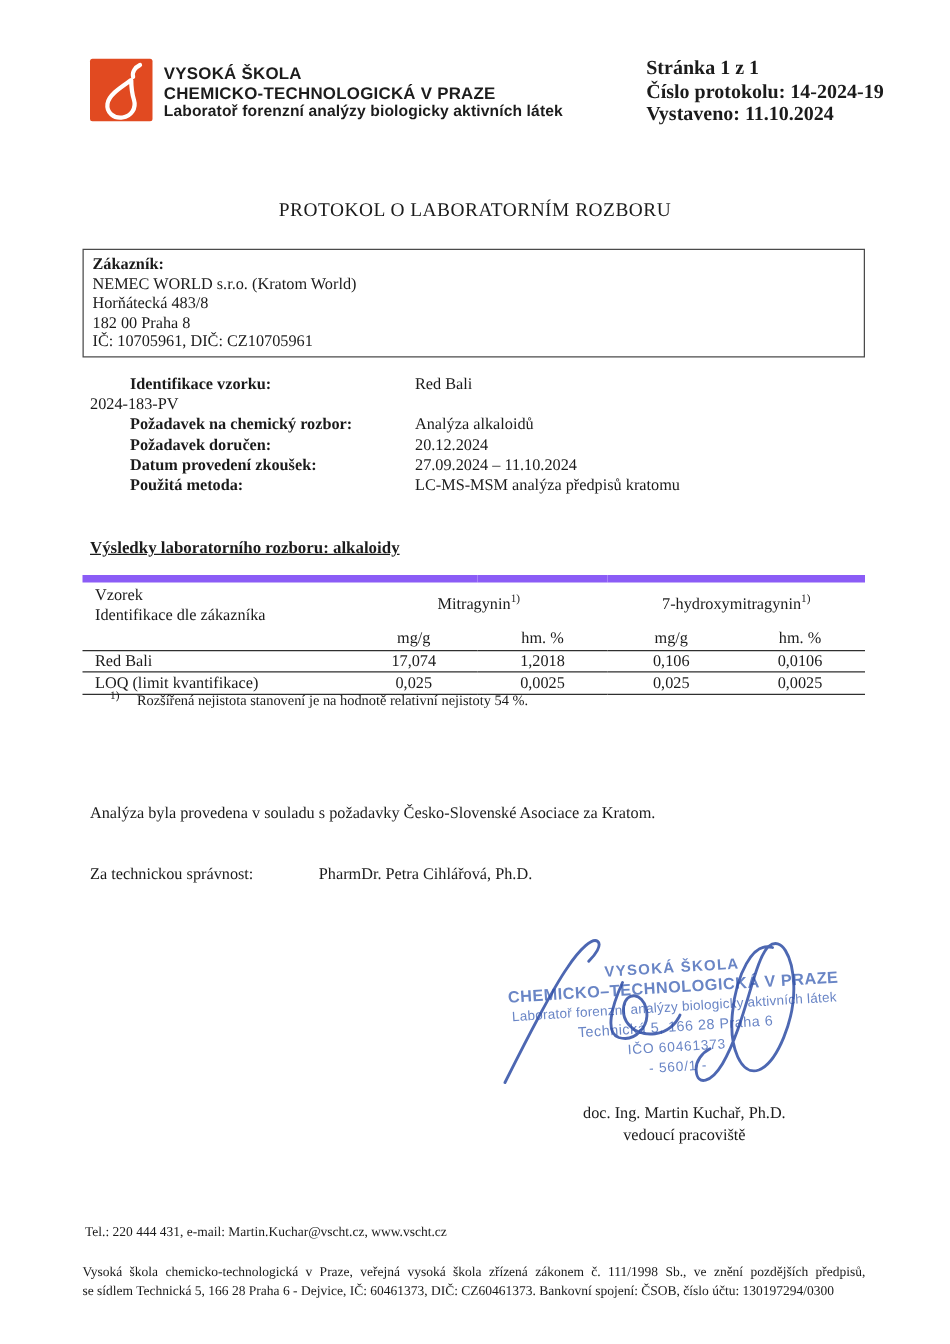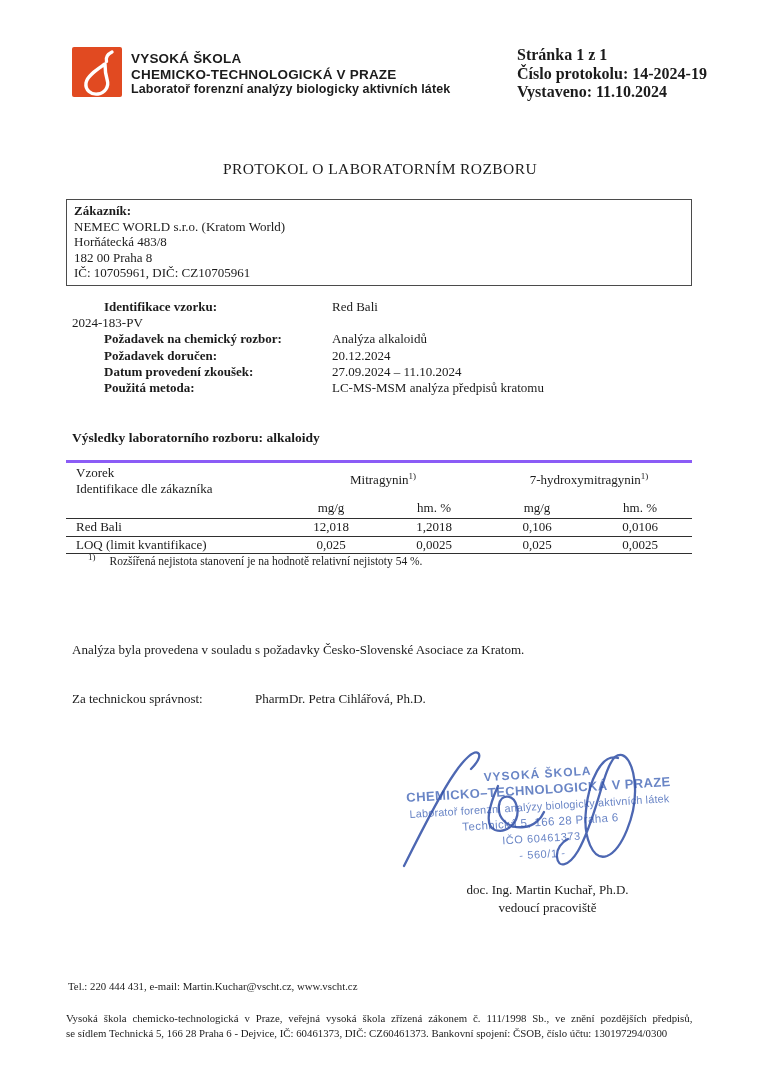--- a/index.html
+++ b/index.html
@@ -17,27 +17,27 @@
   
   .doc-title{position:absolute;left:0;top:160px;width:760px;text-align:center;font-size:15.5px;font-weight:400;letter-spacing:.4px;margin:0;}
   
   .customer-box{position:absolute;left:66px;top:199px;width:626px;box-sizing:border-box;border:1px solid #4b4b4b;padding:3px 8px 4px 7px;font-size:13px;line-height:15.6px;}
   .customer-box .lbl{font-weight:700;}
   
   .info-block{position:absolute;left:72px;top:299px;font-size:13px;line-height:16.2px;}
   .info-row{display:flex;}
   .info-row .lbl{font-weight:700;width:228px;flex:0 0 228px;margin-left:32px;}
   
-  .results-heading{position:absolute;left:72px;top:430px;font-size:13.5px;font-weight:700;margin:0;}
+  .results-heading{position:absolute;left:72px;top:430px;font-size:13.5px;font-weight:700;text-decoration:underline;margin:0;}
   .results-table{position:absolute;left:66px;top:460px;width:626px;border-collapse:collapse;table-layout:fixed;font-size:13px;}
   .results-table th,.results-table td{font-weight:400;padding:0;}
   .results-table thead tr.gr{height:36px;}
   .results-table thead tr.units{height:21px;}
   .results-table tbody tr{height:17.5px;}
-  .results-table{border-top:3px solid #8b5cf6;}
+  .results-table{border-top:6px solid #8b5cf6;}
   .results-table .sample-h{text-align:left;vertical-align:top;padding:2px 0 0 10px;line-height:15.5px;border-bottom:1px solid #2f2f2f;}
   .results-table .group-h{text-align:center;vertical-align:middle;}
   .results-table tr.units th{text-align:center;vertical-align:bottom;padding-bottom:2px;border-bottom:1px solid #2f2f2f;}
   .results-table tbody td{border-bottom:1px solid #2f2f2f;text-align:center;vertical-align:middle;}
   .results-table tbody td.sample-c{text-align:left;padding-left:10px;}
   .results-table sup,.fn sup{font-size:9px;vertical-align:super;line-height:0;}
   .fn{position:absolute;left:88px;top:555px;font-size:11.5px;}
   .fn sup{margin-right:14px;}
   
   .statement{position:absolute;left:72px;top:642px;font-size:13px;margin:0;}
@@ -138,21 +138,21 @@
       <tr class="units">
         <th>mg/g</th>
         <th>hm. %</th>
         <th>mg/g</th>
         <th>hm. %</th>
       </tr>
     </thead>
     <tbody>
       <tr>
         <td class="sample-c">Red Bali</td>
-        <td>12,018</td>
+        <td>17,074</td>
         <td>1,2018</td>
         <td>0,106</td>
         <td>0,0106</td>
       </tr>
       <tr>
         <td class="sample-c">LOQ (limit kvantifikace)</td>
         <td>0,025</td>
         <td>0,0025</td>
         <td>0,025</td>
         <td>0,0025</td>

